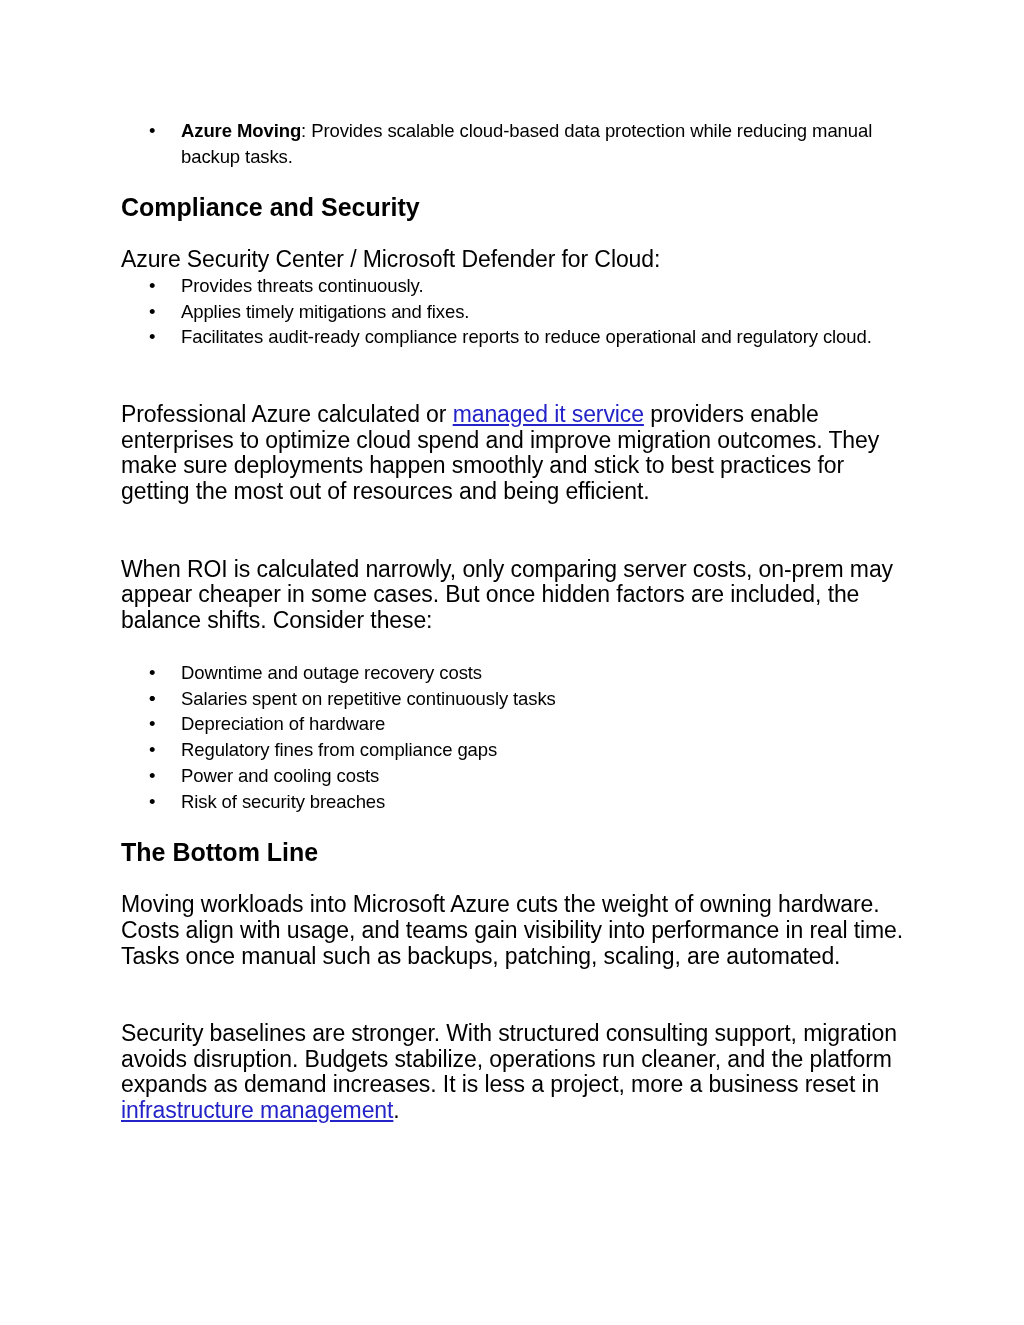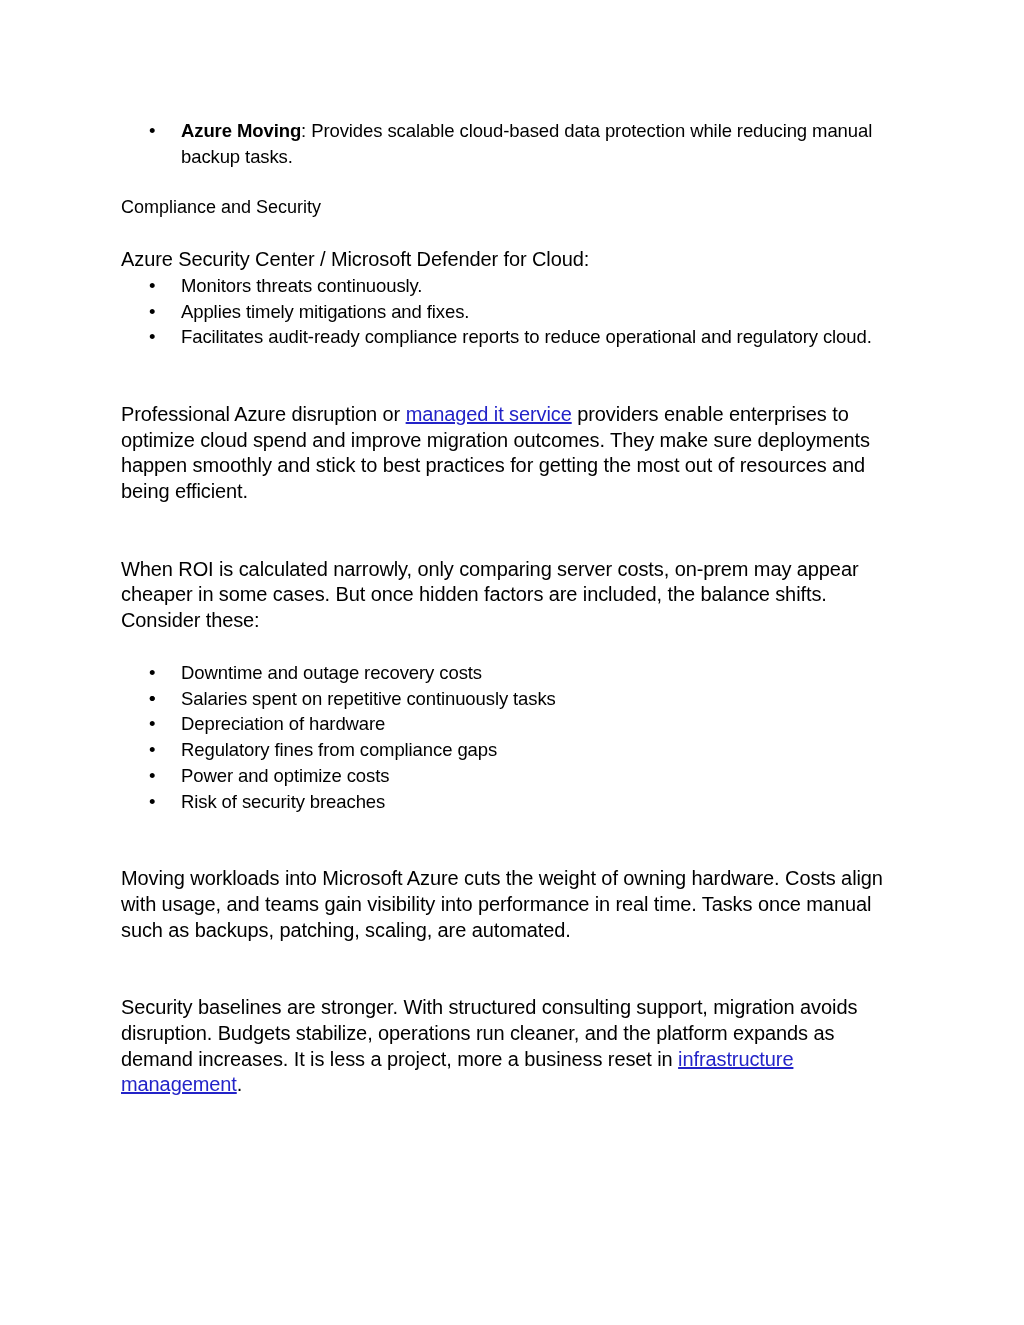--- a/index.html
+++ b/index.html
@@ -1,20 +1,20 @@
 <!DOCTYPE html>
 <html><head>
 <meta charset="utf-8">
 <style>
   html, body { margin: 0; padding: 0; background: #ffffff; }
   body { width: 1024px; height: 1325px; position: relative; overflow: hidden;
          font-family: "Liberation Sans", "DejaVu Sans", sans-serif; color: #000000; }
   .page { position: absolute; left: 121px; top: 118px; width: 790px; }
-  .p { font-size: 20px; line-height: 25.8px; margin: 0; letter-spacing: -0.1px; }
-  .h { font-size: 18px; line-height: 25.8px; font-weight: normal; margin: 0; }
+  .p { font-size: 23px; line-height: 25.8px; margin: 0; letter-spacing: -0.1px; }
+  .h { font-size: 25px; line-height: 25.8px; font-weight: bold; margin: 0; }
   ul.bl { list-style: none; margin: 0; padding: 0; }
   ul.bl li { position: relative; padding-left: 60px; font-size: 18.5px; line-height: 25.8px; letter-spacing: -0.1px; }
   ul.bl li .bullet { position: absolute; left: 28px; top: 0; }
   a.lnk { color: #1a0dab; color: #2323c8; }
   .gap1 { height: 25.8px; }
   .gap2 { height: 51.6px; }
   b { font-weight: bold; }
 </style>
 </head>
 <body>
@@ -26,41 +26,42 @@
       <span class="bullet">•</span>
       <b>Azure Moving</b><span>: Provides scalable cloud-based data protection while reducing manual backup tasks.</span>
     </li>
   </ul>
 
   <div class="gap1"></div>
   <p class="h">Compliance and Security</p>
   <div class="gap1"></div>
   <p class="p">Azure Security Center / Microsoft Defender for Cloud:</p>
   <ul class="bl">
-    <li><span class="bullet">•</span><span>Monitors threats continuously.</span></li>
+    <li><span class="bullet">•</span><span>Provides threats continuously.</span></li>
     <li><span class="bullet">•</span><span>Applies timely mitigations and fixes.</span></li>
     <li><span class="bullet">•</span><span>Facilitates audit-ready compliance reports to reduce operational and regulatory cloud.</span></li>
   </ul>
 
   <div class="gap2"></div>
-  <p class="p"><span>Professional Azure disruption or </span><a class="lnk" href="#">managed it service</a><span> providers enable enterprises to optimize cloud spend and improve migration outcomes. They make sure deployments happen smoothly and stick to best practices for getting the most out of resources and being efficient.</span></p>
+  <p class="p"><span>Professional Azure calculated or </span><a class="lnk" href="#">managed it service</a><span> providers enable enterprises to optimize cloud spend and improve migration outcomes. They make sure deployments happen smoothly and stick to best practices for getting the most out of resources and being efficient.</span></p>
 
   <div class="gap1"></div>
   <div class="gap1"></div>
   <p class="p">When ROI is calculated narrowly, only comparing server costs, on-prem may appear cheaper in some cases. But once hidden factors are included, the balance shifts. Consider these:</p>
   <div class="gap1"></div>
   <ul class="bl">
     <li><span class="bullet">•</span><span>Downtime and outage recovery costs</span></li>
     <li><span class="bullet">•</span></li>
     <li><span class="bullet">•</span><span>Salaries spent on repetitive continuously tasks</span></li>
     <li><span class="bullet">•</span><span>Depreciation of hardware</span></li>
     <li><span class="bullet">•</span><span>Regulatory fines from compliance gaps</span></li>
-    <li><span class="bullet">•</span><span>Power and optimize costs</span></li>
+    <li><span class="bullet">•</span><span>Power and cooling costs</span></li>
     <li><span class="bullet">•</span><span>Risk of security breaches</span></li>
   </ul>
 
   <div class="gap1"></div>
+  <p class="h">The Bottom Line</p>
   <div class="gap1"></div>
   <p class="p">Moving workloads into Microsoft Azure cuts the weight of owning hardware. Costs align with usage, and teams gain visibility into performance in real time. Tasks once manual such as backups, patching, scaling, are automated.</p>
   <div class="gap2"></div>
   <p class="p"><span>Security baselines are stronger. With structured consulting support, migration avoids disruption. Budgets stabilize, operations run cleaner, and the platform expands as demand increases. It is less a project, more a business reset in </span><a class="lnk" href="#">infrastructure management</a><span>.</span></p>
 
 </div>
 
 </body></html>

